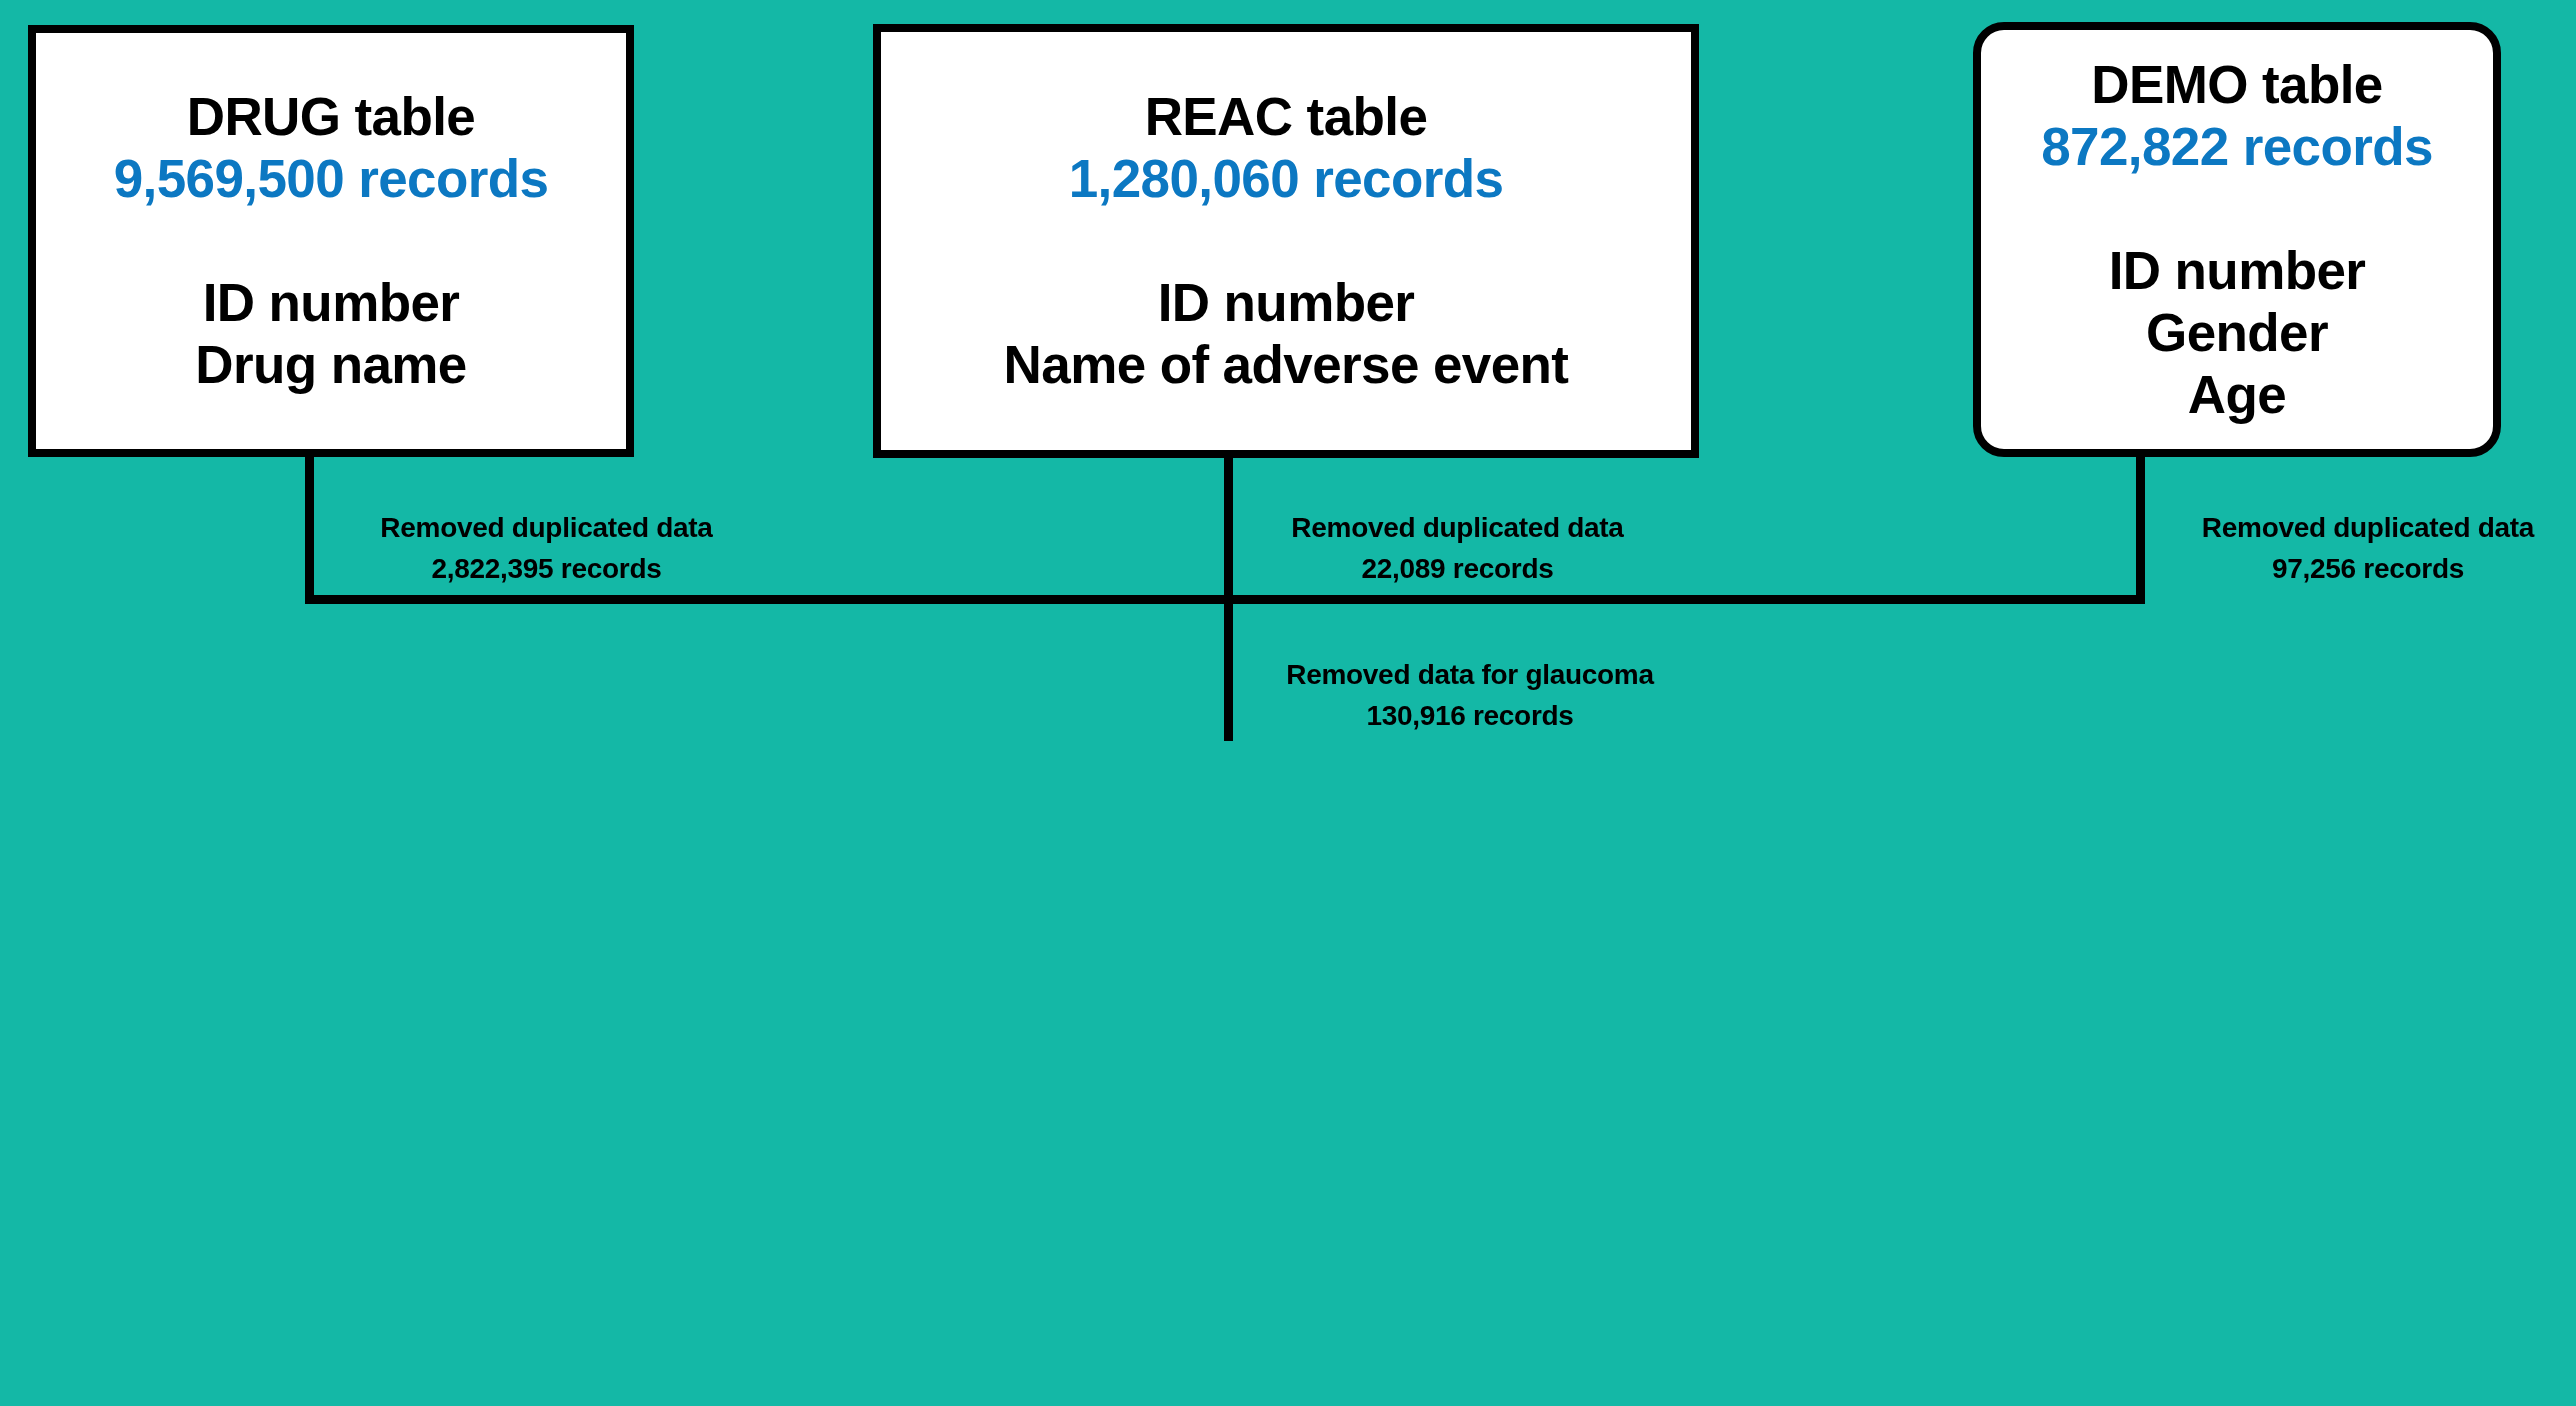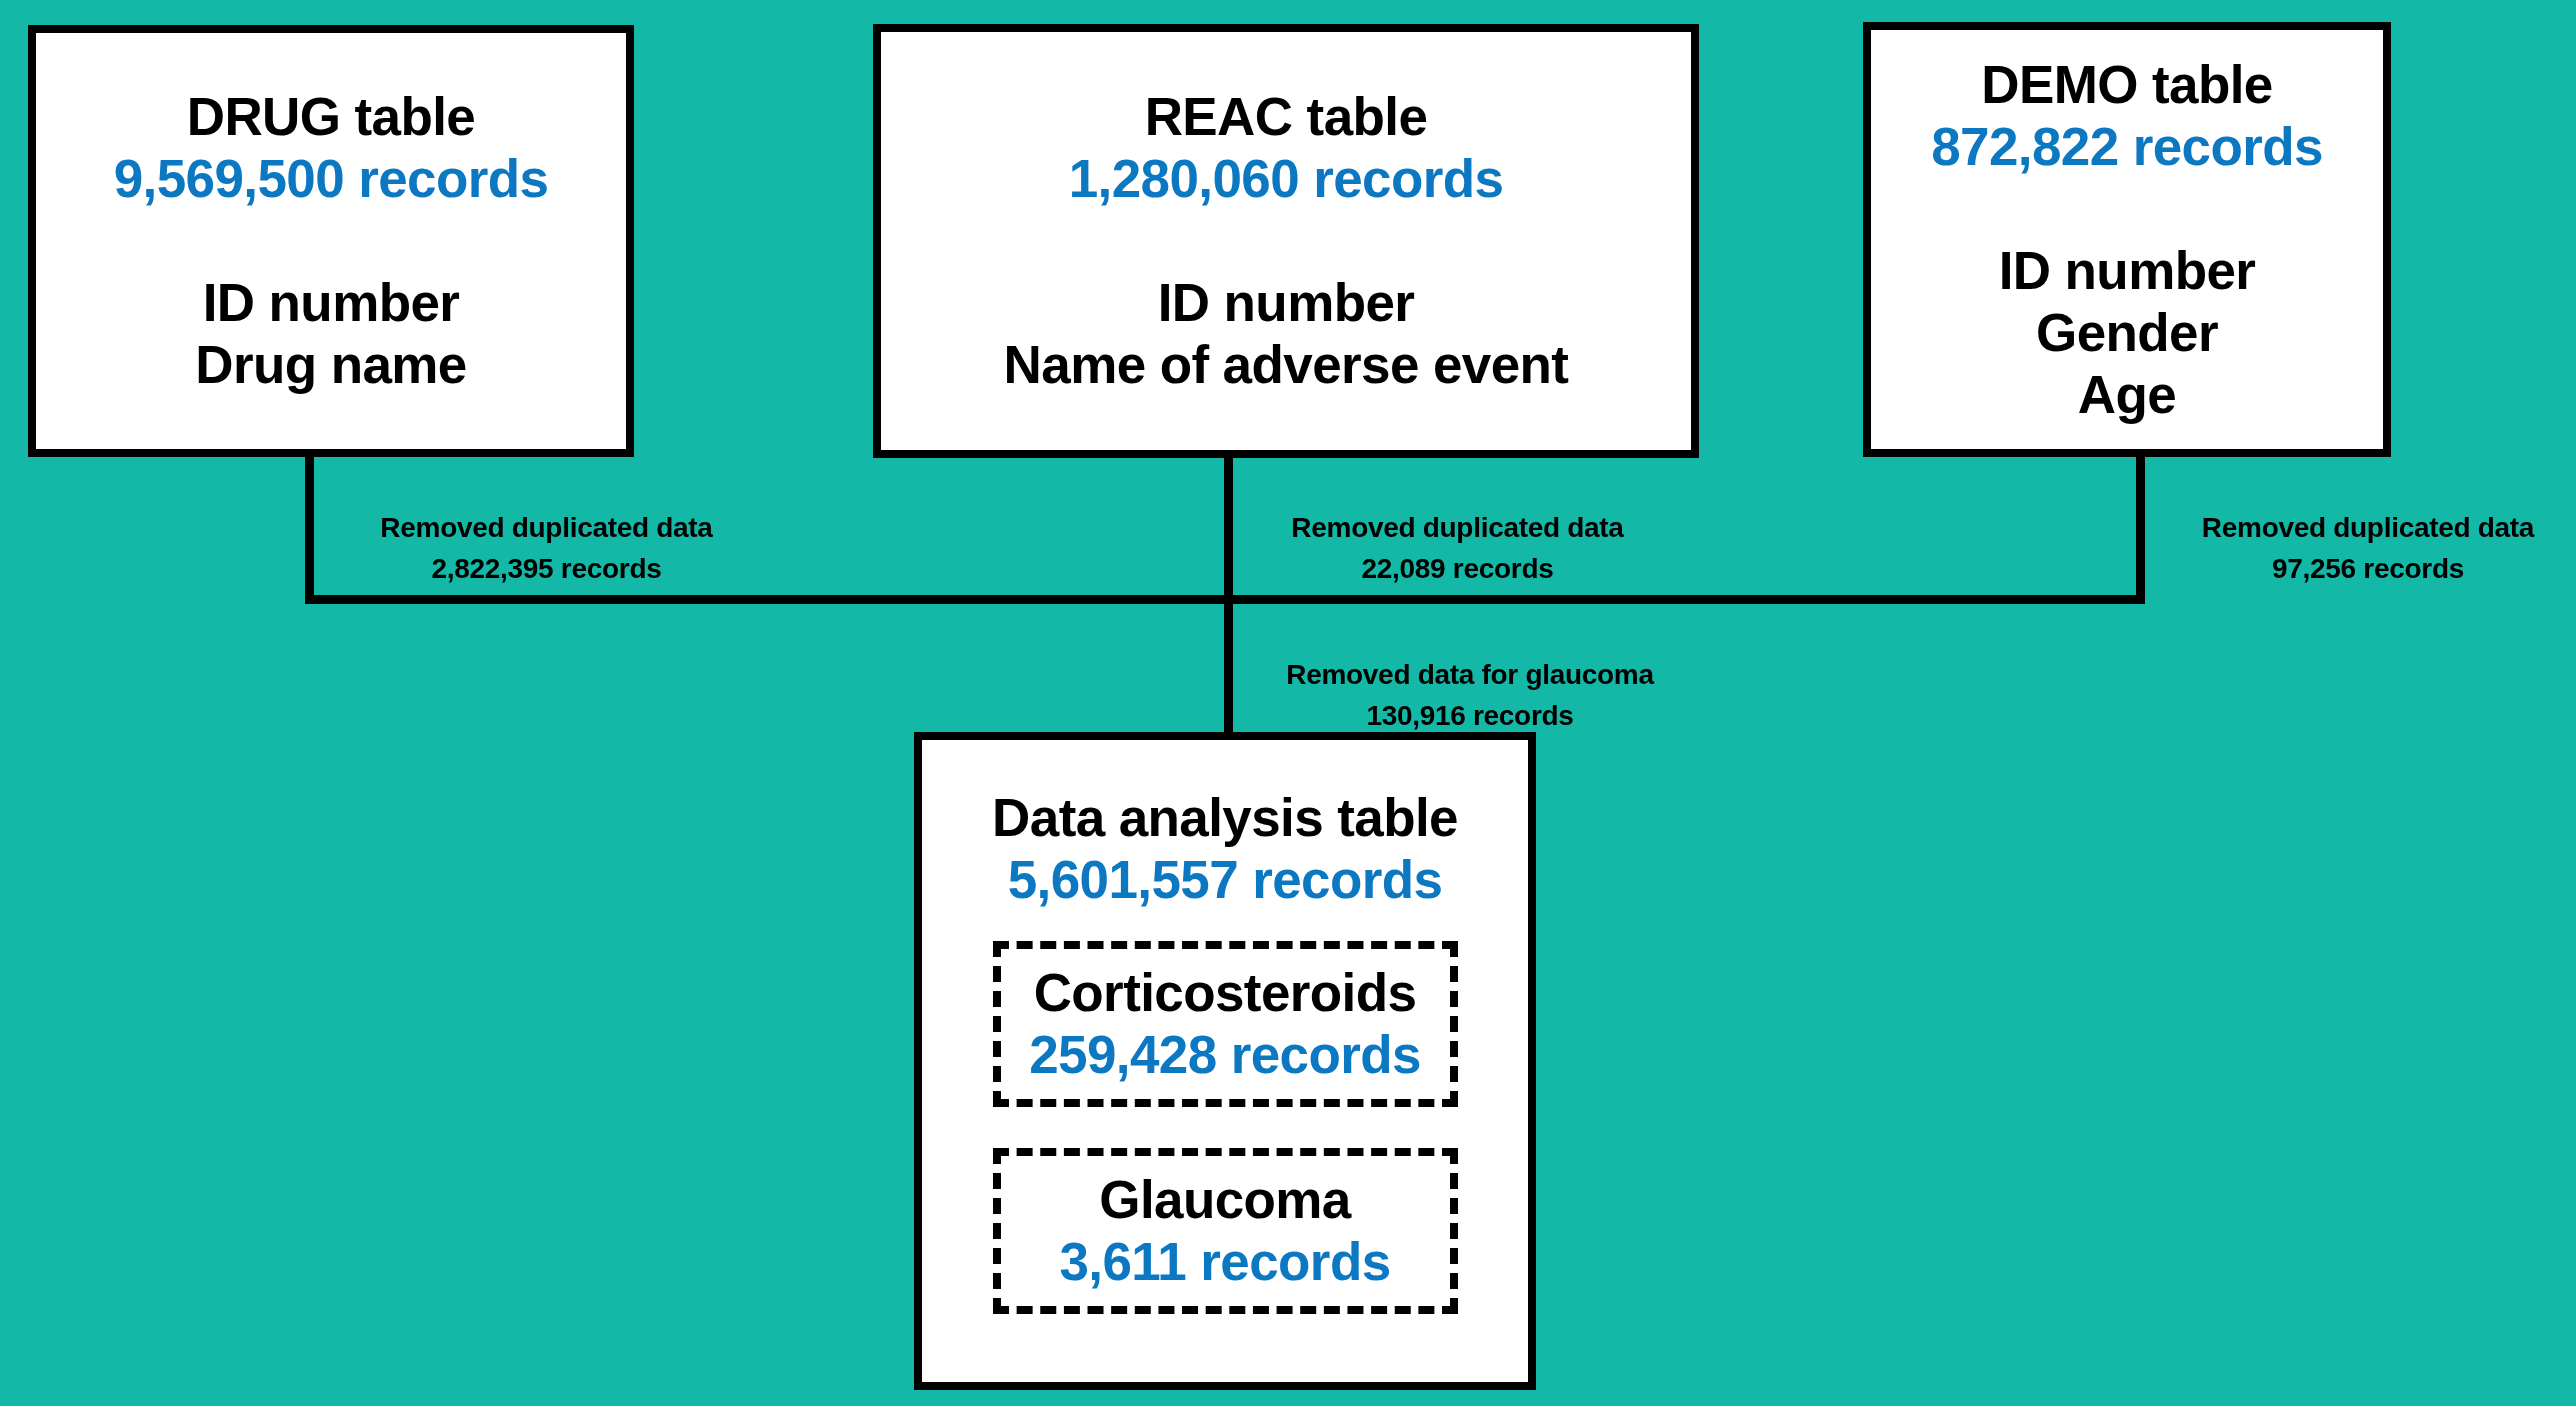--- a/index.html
+++ b/index.html
@@ -27,21 +27,21 @@
     text-align: center;
     font-size: 53px;
     line-height: 62px;
     letter-spacing: -0.6px;
   }
   .tbox .rec { color: #0c78c2; }
   .spacer { height: 62px; }
 
   #box-drug { left: 28px;  top: 25px; width: 606px;  height: 432px; }
   #box-reac { left: 873px; top: 24px; width: 826px; height: 434px; }
-  #box-demo { left: 1863px; top: 22px; width: 528px;  height: 435px; }
+  #box-demo { left: 1973px; top: 22px; width: 528px;  height: 435px; border-radius: 31px; }
 
   
   #box-data {
     left: 914px; top: 732px; width: 622px; height: 658px;
     justify-content: flex-start;
     padding-top: 47px;
   }
   .subset {
     border: 8.2px dashed #000000;
     box-sizing: border-box;
@@ -122,29 +122,15 @@
   </div>
   <div class="note" id="note-demo">
     <div>Removed duplicated data</div>
     <div>97,256 records</div>
   </div>
   <div class="note" id="note-cure">
     <div>Removed data for glaucoma</div>
     <div>130,916 records</div>
   </div>
 
-  <div class="tbox" id="box-data">
-    <div>Data analysis table</div>
-    <div class="rec">5,601,557 records</div>
-
-    <div class="subset" id="subset-cort">
-      <div>Corticosteroids</div>
-      <div class="rec">259,428 records</div>
-    </div>
-
-    <div class="subset" id="subset-glau">
-      <div>Glaucoma</div>
-      <div class="rec">3,611 records</div>
-    </div>
-  </div>
 
 </div>
 
 
 </body></html>

